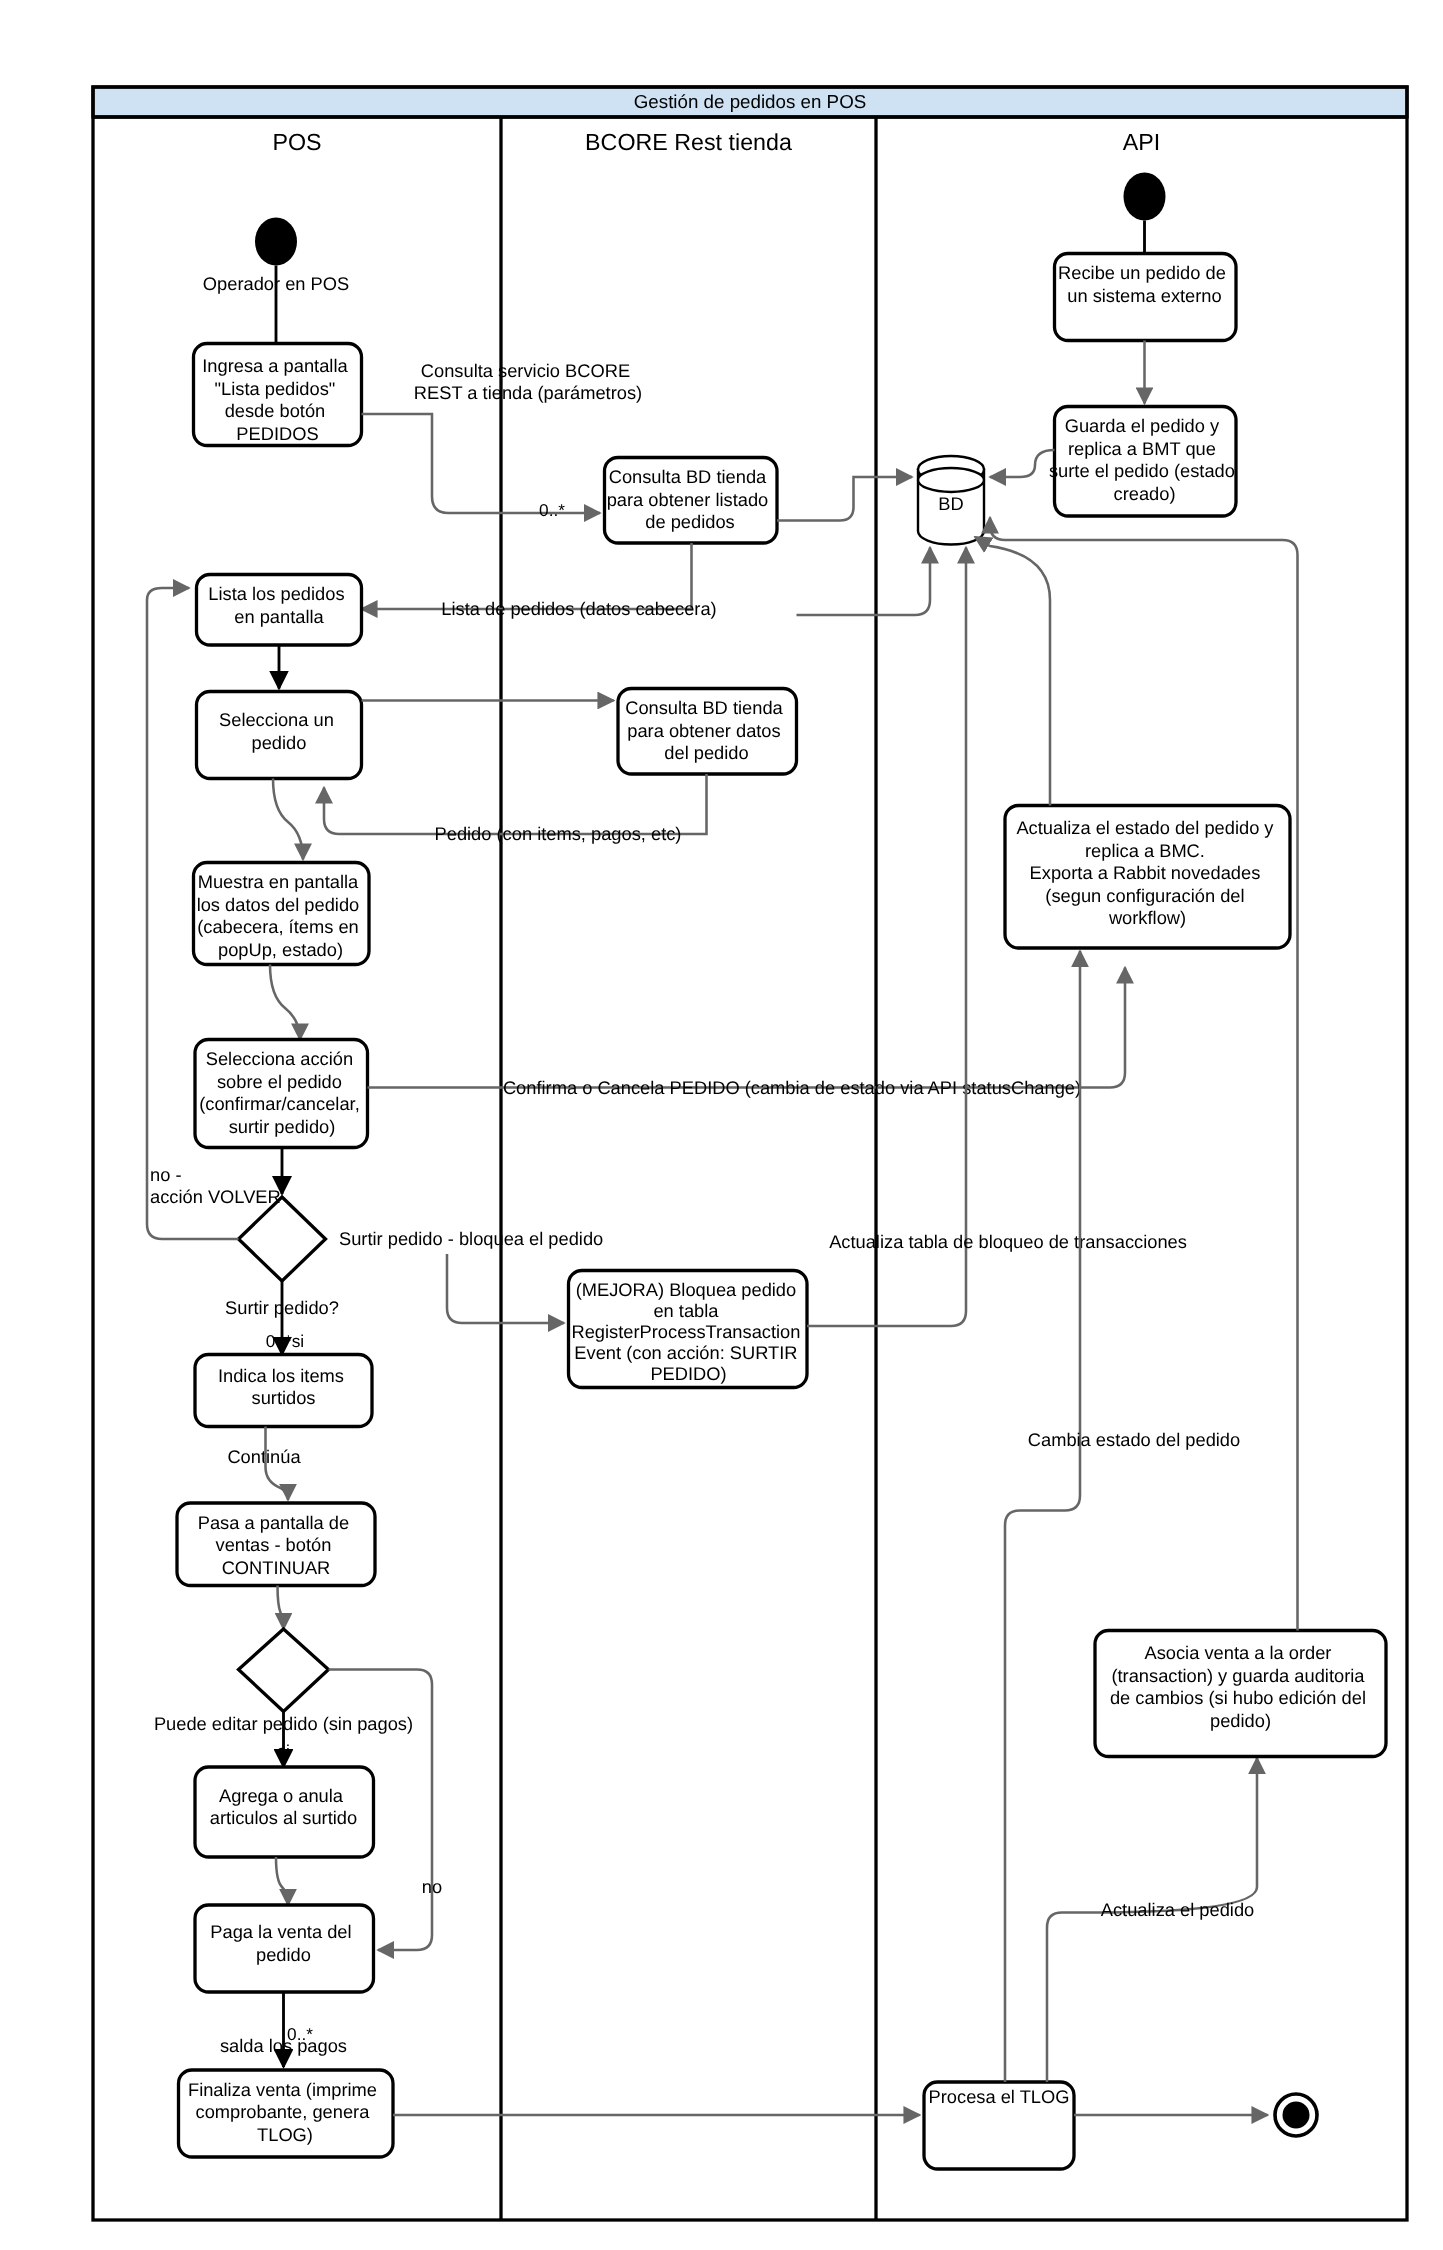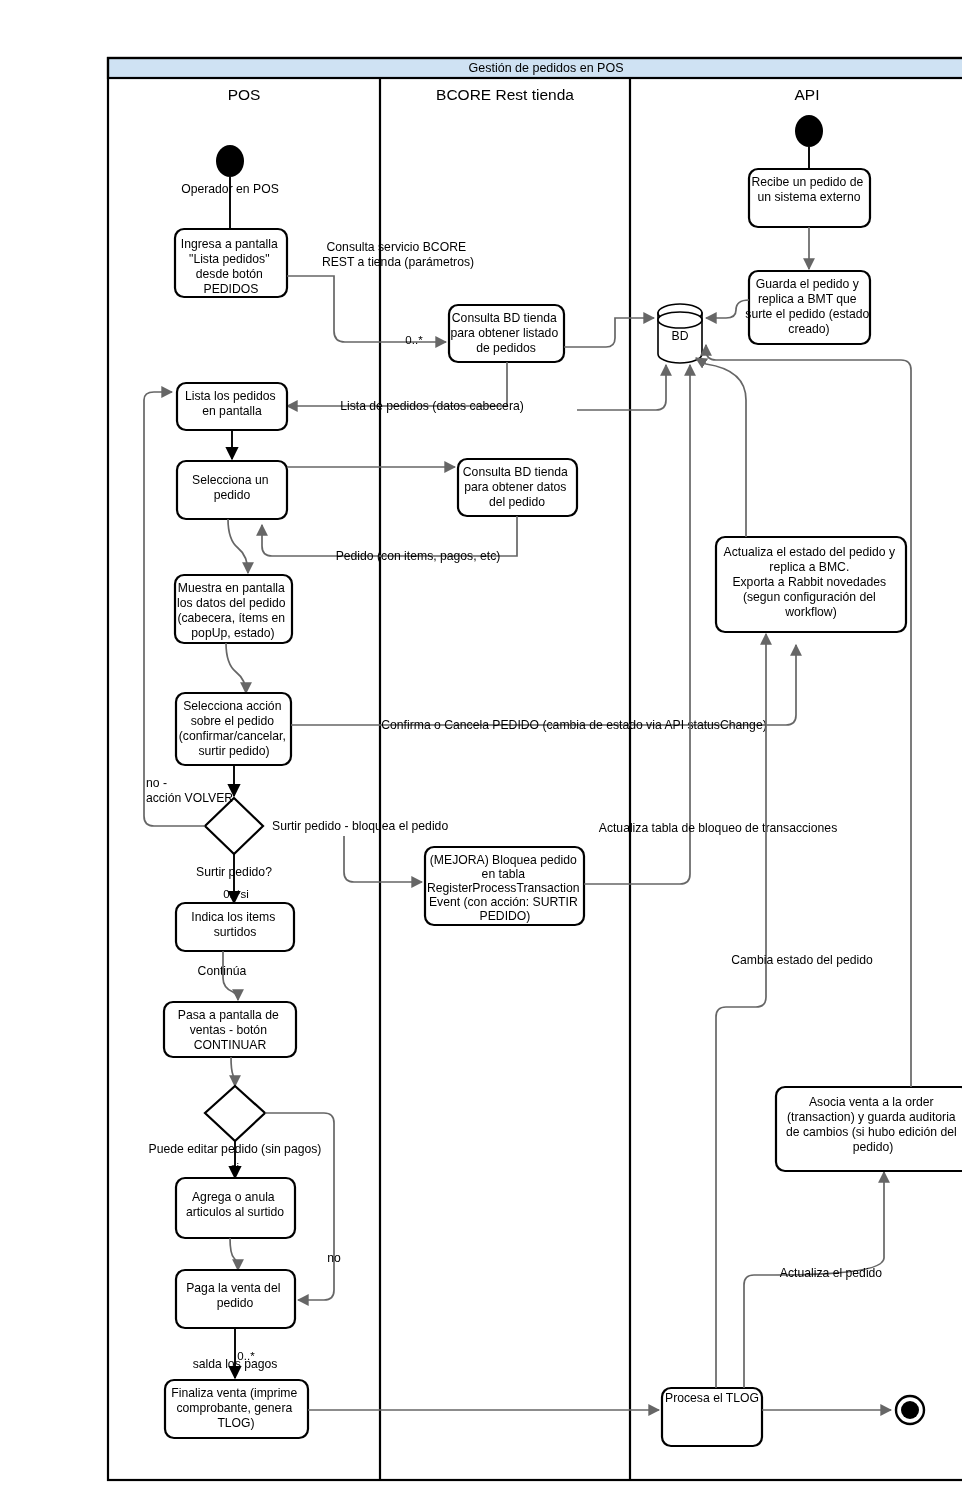--- a/index.html
+++ b/index.html
@@ -10,21 +10,20 @@
   body {
     width: 962px;
     height: 1500px;
     font-family: "Liberation Sans", sans-serif;
     overflow: hidden;
   }
   #diagram-root {
     position: relative;
     width: 786px;
     height: 1500px;
-    margin-left: 46px;
   }
   svg.diagram {
     display: block;
     width: 962px;
     height: 1500px;
   }
   .lane-frame {
     fill: none;
     stroke: #000000;
     stroke-width: 2.2;

